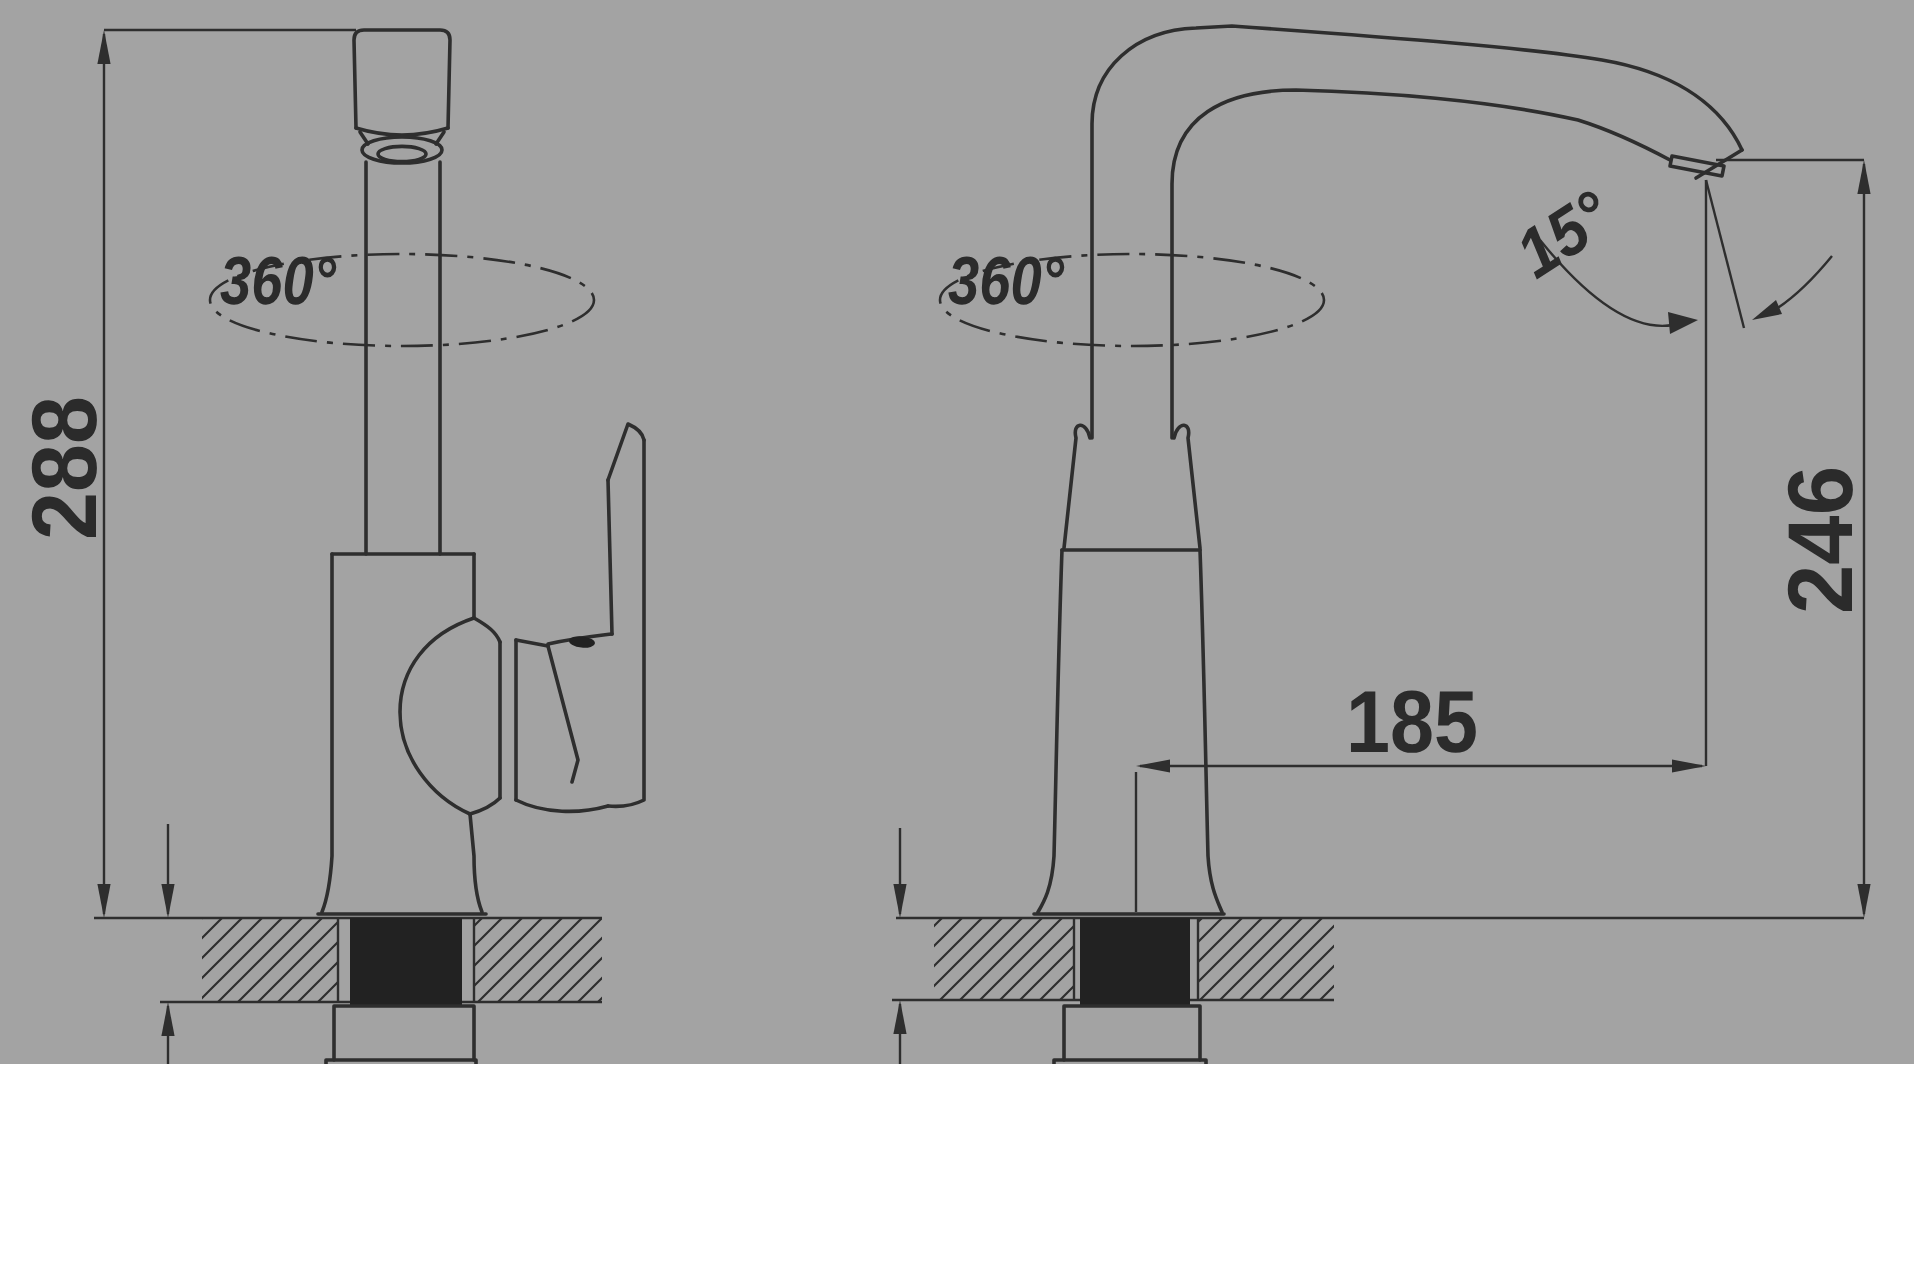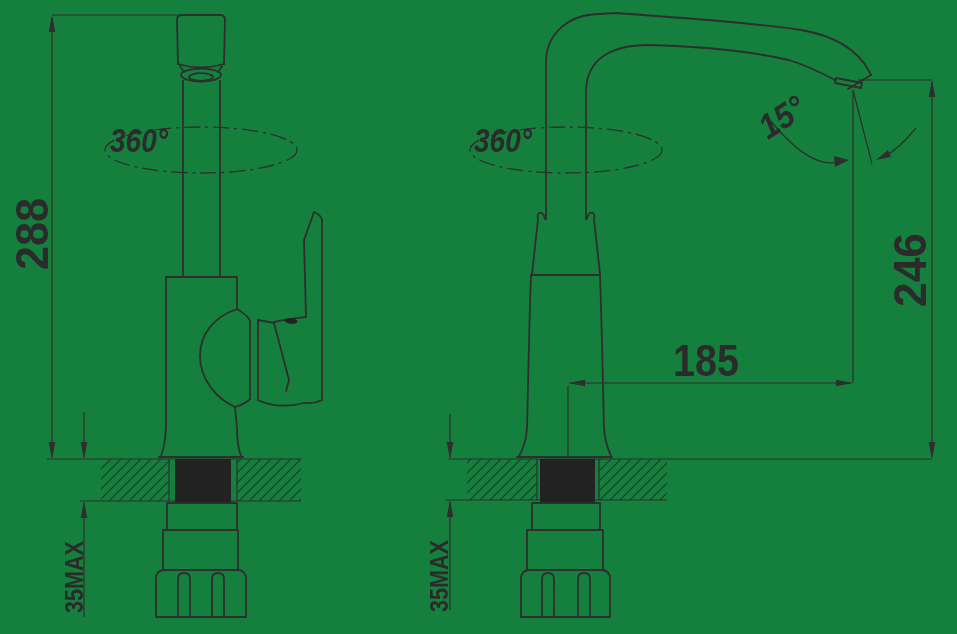--- a/index.html
+++ b/index.html
@@ -1,19 +1,19 @@
 <!DOCTYPE html>
 <html><head>
 <meta charset="utf-8">
 <style>
   html,body{margin:0;padding:0;background:#ffffff;}
   .canvas{
     position:relative;
-    width:957px;height:634px;
-    background:#15803d;
+    width:957px;height:532px;
+    background:#a3a3a3;
     overflow:hidden;
     font-family:"Liberation Sans",sans-serif;
   }
   svg{display:block;}
   .obj{fill:none;stroke:#2e2e2e;stroke-width:1.8;stroke-linecap:round;stroke-linejoin:round;}
   .thin{fill:none;stroke:#2e2e2e;stroke-width:1.2;stroke-linecap:butt;}
   .cline{fill:none;stroke:#2e2e2e;stroke-width:1.3;stroke-dasharray:16 5 3 5;}
   .arrow{fill:#2e2e2e;stroke:none;}
   .dimtext{fill:#2b2b2b;font-family:"Liberation Sans",sans-serif;font-weight:bold;}
   .angtext{fill:#2b2b2b;font-family:"Liberation Sans",sans-serif;font-style:italic;font-weight:bold;}

